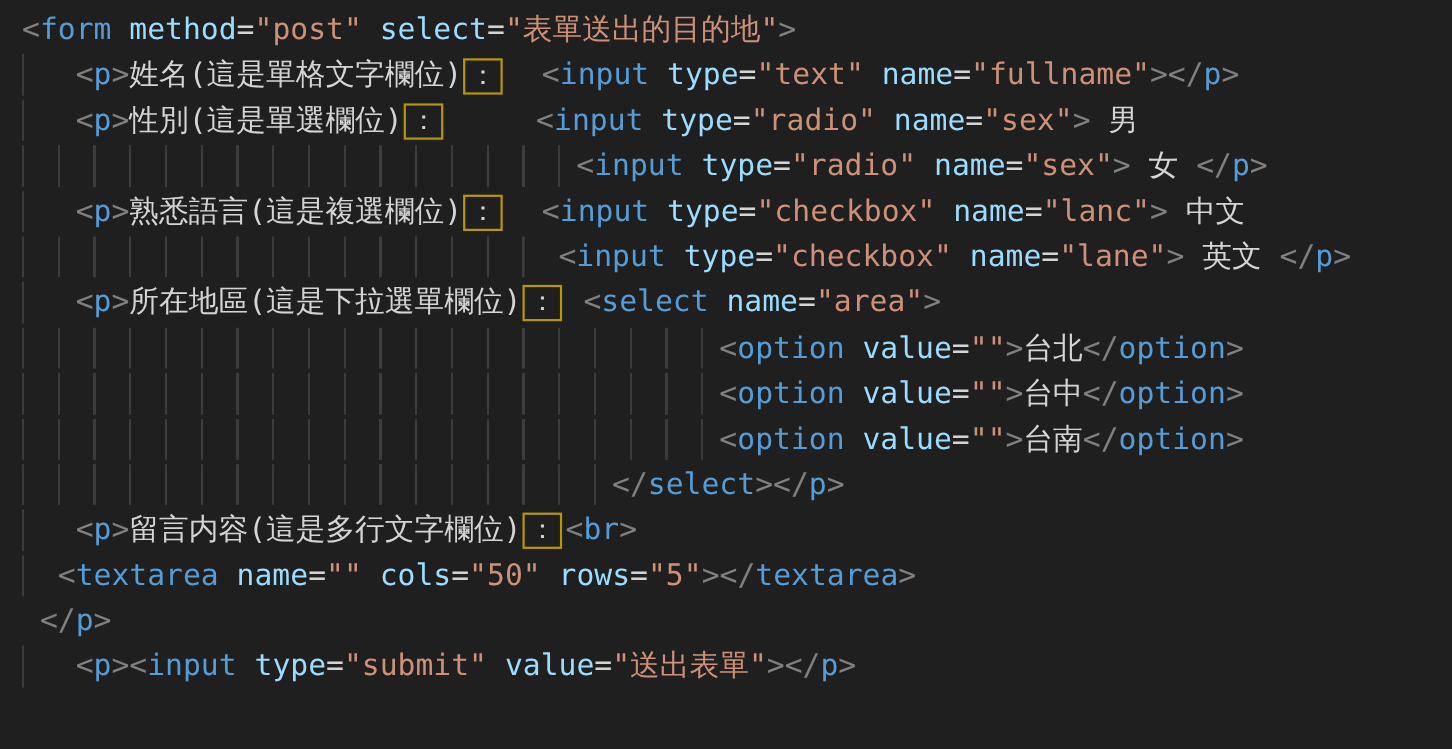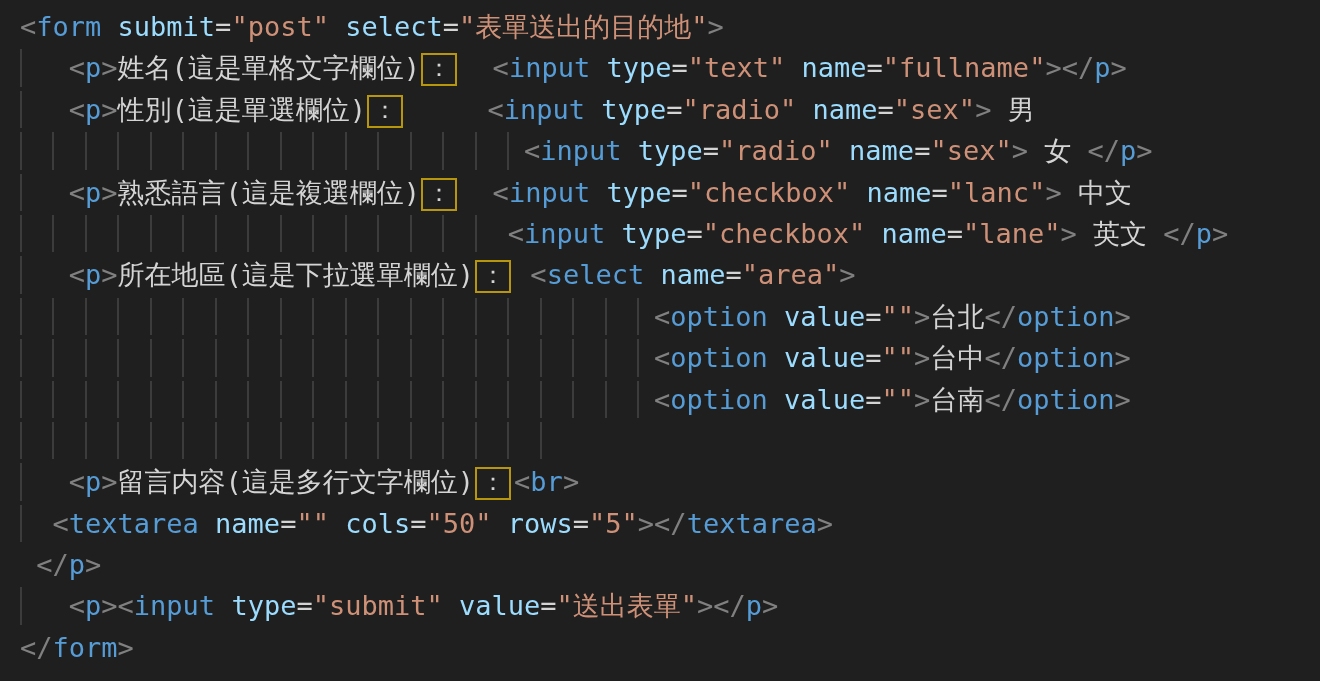--- a/index.html
+++ b/index.html
@@ -43,29 +43,28 @@
     line-height:27px;
     font-size:24px;
     vertical-align:middle;
     box-sizing:content-box;
   }
 </style>
 </head>
 <body>
 
 <div class="editor" id="editor">
-    <div class="line"><span class="lc"><span class="tk-p">&lt;</span><span class="tk-t">form</span><span class="tk-x"> </span><span class="tk-a">submit</span><span class="tk-e">=</span><span class="tk-s">"post"</span><span class="tk-x"> </span><span class="tk-a">select</span><span class="tk-e">=</span><span class="tk-s">"表單送出的目的地"</span><span class="tk-p">&gt;</span></span></div>
+    <div class="line"><span class="lc"><span class="tk-p">&lt;</span><span class="tk-t">form</span><span class="tk-x"> </span><span class="tk-a">method</span><span class="tk-e">=</span><span class="tk-s">"post"</span><span class="tk-x"> </span><span class="tk-a">select</span><span class="tk-e">=</span><span class="tk-s">"表單送出的目的地"</span><span class="tk-p">&gt;</span></span></div>
     <div class="line"><span class="guides" style="width: 2px;"></span><span class="lc"><span class="tk-x">   </span><span class="tk-p">&lt;</span><span class="tk-t">p</span><span class="tk-p">&gt;</span><span class="tk-x">姓名(這是單格文字欄位)</span><span class="tk-b">：</span><span class="tk-x">  </span><span class="tk-p">&lt;</span><span class="tk-t">input</span><span class="tk-x"> </span><span class="tk-a">type</span><span class="tk-e">=</span><span class="tk-s">"text"</span><span class="tk-x"> </span><span class="tk-a">name</span><span class="tk-e">=</span><span class="tk-s">"fullname"</span><span class="tk-p">&gt;</span><span class="tk-p">&lt;/</span><span class="tk-t">p</span><span class="tk-p">&gt;</span></span></div>
     <div class="line"><span class="guides" style="width: 2px;"></span><span class="lc"><span class="tk-x">   </span><span class="tk-p">&lt;</span><span class="tk-t">p</span><span class="tk-p">&gt;</span><span class="tk-x">性別(這是單選欄位)</span><span class="tk-b">：</span><span class="tk-x">     </span><span class="tk-p">&lt;</span><span class="tk-t">input</span><span class="tk-x"> </span><span class="tk-a">type</span><span class="tk-e">=</span><span class="tk-s">"radio"</span><span class="tk-x"> </span><span class="tk-a">name</span><span class="tk-e">=</span><span class="tk-s">"sex"</span><span class="tk-p">&gt;</span><span class="tk-x"> 男</span></span></div>
     <div class="line"><span class="guides" style="width: 489.35px;"></span><span class="lc"><span class="tk-x">                               </span><span class="tk-p">&lt;</span><span class="tk-t">input</span><span class="tk-x"> </span><span class="tk-a">type</span><span class="tk-e">=</span><span class="tk-s">"radio"</span><span class="tk-x"> </span><span class="tk-a">name</span><span class="tk-e">=</span><span class="tk-s">"sex"</span><span class="tk-p">&gt;</span><span class="tk-x"> 女 </span><span class="tk-p">&lt;/</span><span class="tk-t">p</span><span class="tk-p">&gt;</span></span></div>
     <div class="line"><span class="guides" style="width: 2px;"></span><span class="lc"><span class="tk-x">   </span><span class="tk-p">&lt;</span><span class="tk-t">p</span><span class="tk-p">&gt;</span><span class="tk-x">熟悉語言(這是複選欄位)</span><span class="tk-b">：</span><span class="tk-x">  </span><span class="tk-p">&lt;</span><span class="tk-t">input</span><span class="tk-x"> </span><span class="tk-a">type</span><span class="tk-e">=</span><span class="tk-s">"checkbox"</span><span class="tk-x"> </span><span class="tk-a">name</span><span class="tk-e">=</span><span class="tk-s">"lanc"</span><span class="tk-p">&gt;</span><span class="tk-x"> 中文</span></span></div>
     <div class="line"><span class="guides" style="width: 456.86px;"></span><span class="lc"><span class="tk-x">                              </span><span class="tk-p">&lt;</span><span class="tk-t">input</span><span class="tk-x"> </span><span class="tk-a">type</span><span class="tk-e">=</span><span class="tk-s">"checkbox"</span><span class="tk-x"> </span><span class="tk-a">name</span><span class="tk-e">=</span><span class="tk-s">"lane"</span><span class="tk-p">&gt;</span><span class="tk-x"> 英文 </span><span class="tk-p">&lt;/</span><span class="tk-t">p</span><span class="tk-p">&gt;</span></span></div>
     <div class="line"><span class="guides" style="width: 2px;"></span><span class="lc"><span class="tk-x">   </span><span class="tk-p">&lt;</span><span class="tk-t">p</span><span class="tk-p">&gt;</span><span class="tk-x">所在地區(這是下拉選單欄位)</span><span class="tk-b">：</span><span class="tk-x"> </span><span class="tk-p">&lt;</span><span class="tk-t">select</span><span class="tk-x"> </span><span class="tk-a">name</span><span class="tk-e">=</span><span class="tk-s">"area"</span><span class="tk-p">&gt;</span></span></div>
     <div class="line"><span class="guides" style="width: 619.31px;"></span><span class="lc"><span class="tk-x">                                       </span><span class="tk-p">&lt;</span><span class="tk-t">option</span><span class="tk-x"> </span><span class="tk-a">value</span><span class="tk-e">=</span><span class="tk-s">""</span><span class="tk-p">&gt;</span><span class="tk-x">台北</span><span class="tk-p">&lt;/</span><span class="tk-t">option</span><span class="tk-p">&gt;</span></span></div>
     <div class="line"><span class="guides" style="width: 619.31px;"></span><span class="lc"><span class="tk-x">                                       </span><span class="tk-p">&lt;</span><span class="tk-t">option</span><span class="tk-x"> </span><span class="tk-a">value</span><span class="tk-e">=</span><span class="tk-s">""</span><span class="tk-p">&gt;</span><span class="tk-x">台中</span><span class="tk-p">&lt;/</span><span class="tk-t">option</span><span class="tk-p">&gt;</span></span></div>
     <div class="line"><span class="guides" style="width: 619.31px;"></span><span class="lc"><span class="tk-x">                                       </span><span class="tk-p">&lt;</span><span class="tk-t">option</span><span class="tk-x"> </span><span class="tk-a">value</span><span class="tk-e">=</span><span class="tk-s">""</span><span class="tk-p">&gt;</span><span class="tk-x">台南</span><span class="tk-p">&lt;/</span><span class="tk-t">option</span><span class="tk-p">&gt;</span></span></div>
-    <div class="line"><span class="guides" style="width: 521.84px;"></span></div>
+    <div class="line"><span class="guides" style="width: 521.84px;"></span><span class="lc"><span class="tk-x">                                 </span><span class="tk-p">&lt;/</span><span class="tk-t">select</span><span class="tk-p">&gt;</span><span class="tk-p">&lt;/</span><span class="tk-t">p</span><span class="tk-p">&gt;</span></span></div>
     <div class="line"><span class="guides" style="width: 2px;"></span><span class="lc"><span class="tk-x">   </span><span class="tk-p">&lt;</span><span class="tk-t">p</span><span class="tk-p">&gt;</span><span class="tk-x">留言内容(這是多行文字欄位)</span><span class="tk-b">：</span><span class="tk-p">&lt;</span><span class="tk-t">br</span><span class="tk-p">&gt;</span></span></div>
     <div class="line"><span class="guides" style="width: 2px;"></span><span class="lc"><span class="tk-x">  </span><span class="tk-p">&lt;</span><span class="tk-t">textarea</span><span class="tk-x"> </span><span class="tk-a">name</span><span class="tk-e">=</span><span class="tk-s">""</span><span class="tk-x"> </span><span class="tk-a">cols</span><span class="tk-e">=</span><span class="tk-s">"50"</span><span class="tk-x"> </span><span class="tk-a">rows</span><span class="tk-e">=</span><span class="tk-s">"5"</span><span class="tk-p">&gt;</span><span class="tk-p">&lt;/</span><span class="tk-t">textarea</span><span class="tk-p">&gt;</span></span></div>
     <div class="line"><span class="lc"><span class="tk-x"> </span><span class="tk-p">&lt;/</span><span class="tk-t">p</span><span class="tk-p">&gt;</span></span></div>
     <div class="line"><span class="guides" style="width: 2px;"></span><span class="lc"><span class="tk-x">   </span><span class="tk-p">&lt;</span><span class="tk-t">p</span><span class="tk-p">&gt;</span><span class="tk-p">&lt;</span><span class="tk-t">input</span><span class="tk-x"> </span><span class="tk-a">type</span><span class="tk-e">=</span><span class="tk-s">"submit"</span><span class="tk-x"> </span><span class="tk-a">value</span><span class="tk-e">=</span><span class="tk-s">"送出表單"</span><span class="tk-p">&gt;</span><span class="tk-p">&lt;/</span><span class="tk-t">p</span><span class="tk-p">&gt;</span></span></div>
-    <div class="line"><span class="lc"><span class="tk-p">&lt;/</span><span class="tk-t">form</span><span class="tk-p">&gt;</span></span></div>
   </div>
 
 </body></html>

